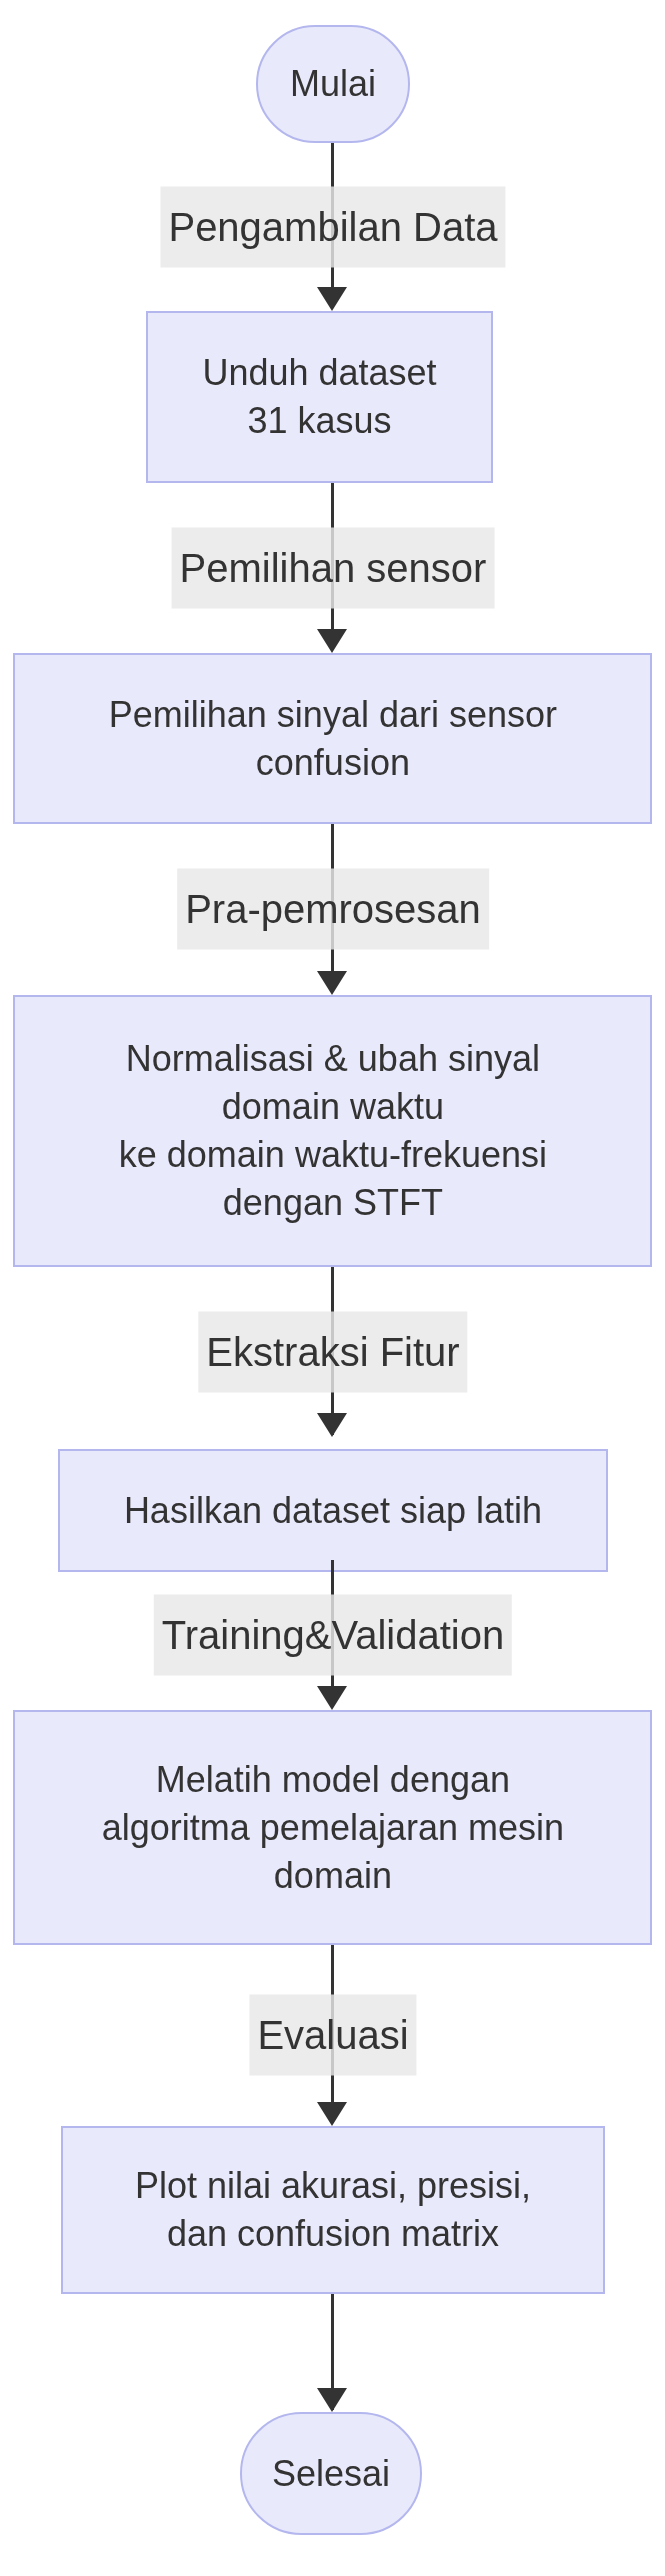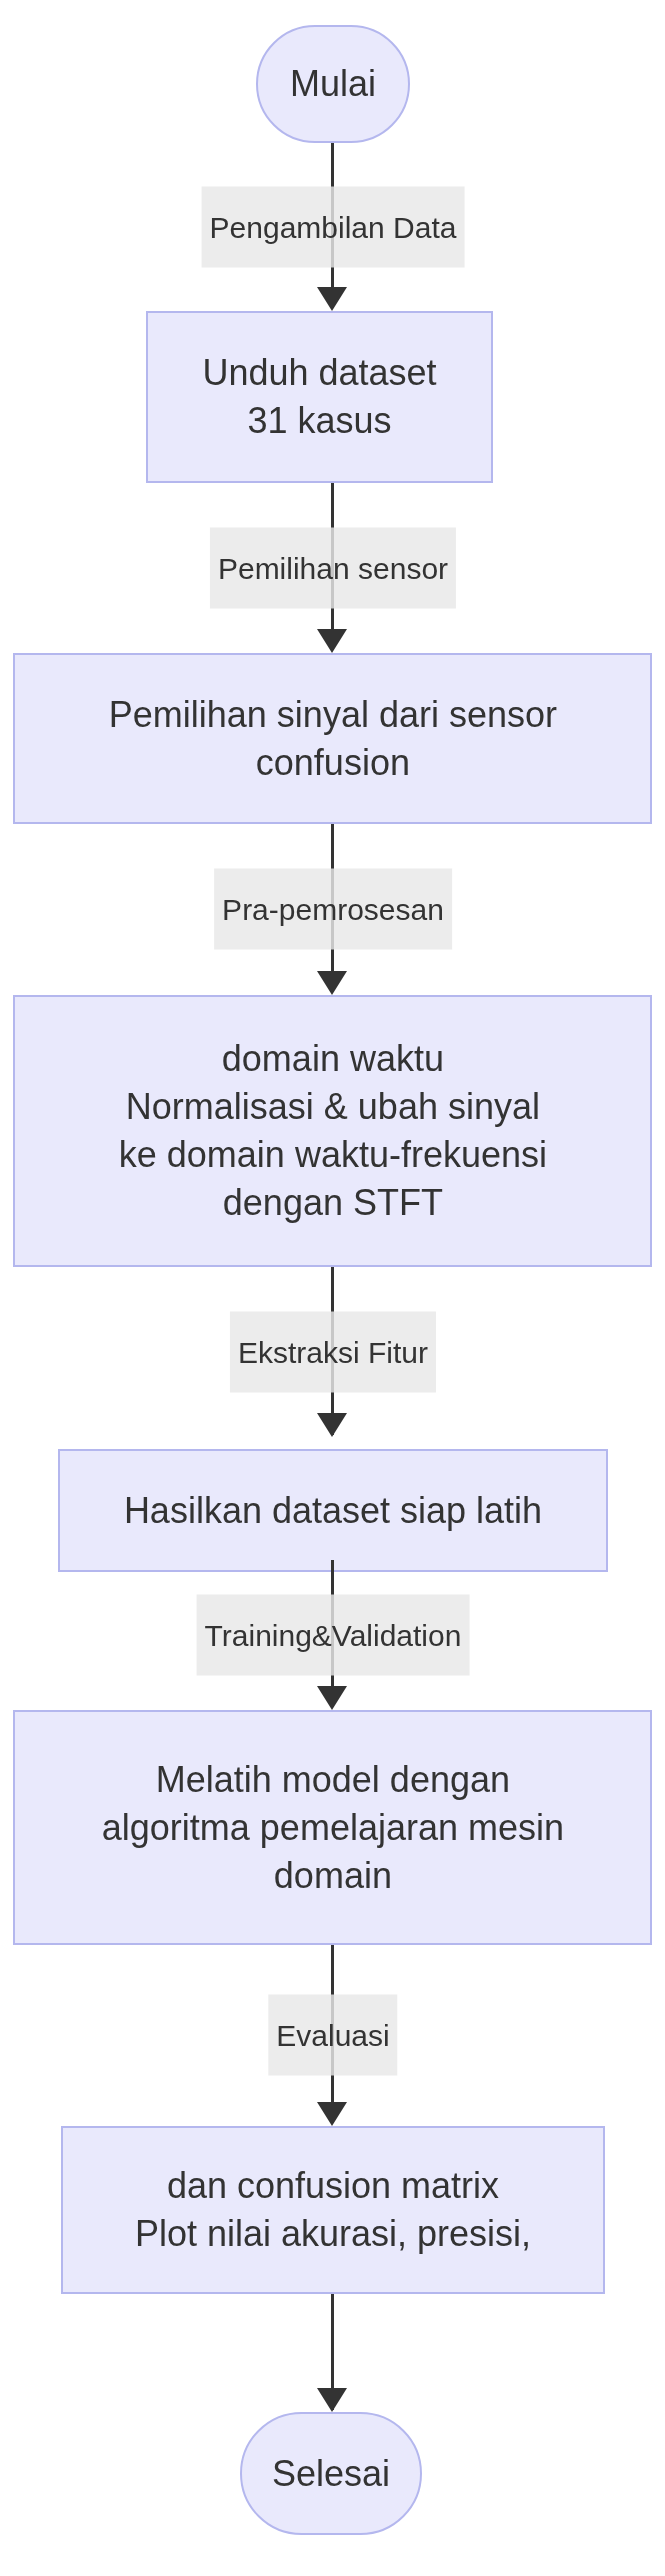--- a/index.html
+++ b/index.html
@@ -41,21 +41,21 @@
     border-left: 15.4px solid transparent;
     border-right: 15.4px solid transparent;
     border-top: 24px solid #333333;
   }
   .edge-label {
     position: absolute;
     left: 333px;
     transform: translate(-50%, -50%);
     background: rgba(232,232,232,0.82);
     padding: 23px 8px;
-    font-size: 30px;
+    font-size: 40px;
     line-height: 35px;
     white-space: nowrap;
     color: #333333;
     z-index: 2;
     text-align: center;
   }
   .tline { white-space: nowrap; }
 </style>
 </head>
 <body>
@@ -82,22 +82,22 @@
   <div class="node" style="left:13.4px; top:653px; width:639px; height:171px;">
     <div class="tline">Pemilihan sinyal dari sensor</div>
     <div class="tline">confusion</div>
   </div>
 
   <div class="edge-line" style="top:824px; height:168px;"></div>
   <div class="arrow-head" style="top:971px;"></div>
   <div class="edge-label" style="top:909px;">Pra-pemrosesan</div>
 
   <div class="node" style="left:13.4px; top:995px; width:639px; height:272px;">
+    <div class="tline">Normalisasi &amp; ubah sinyal</div>
     <div class="tline">domain waktu</div>
-    <div class="tline">Normalisasi &amp; ubah sinyal</div>
     <div class="tline">ke domain waktu-frekuensi</div>
     <div class="tline">dengan STFT</div>
   </div>
 
   <div class="edge-line" style="top:1267px; height:168px;"></div>
   <div class="arrow-head" style="top:1413px;"></div>
   <div class="edge-label" style="top:1352px;">Ekstraksi Fitur</div>
 
   <div class="node" style="left:58px; top:1437px; width:550px; height:123px;margin-top:12px;">
     <div class="tline">Hasilkan dataset siap latih</div>
@@ -111,22 +111,22 @@
     <div class="tline">Melatih model dengan</div>
     <div class="tline">algoritma pemelajaran mesin</div>
     <div class="tline">domain</div>
   </div>
 
   <div class="edge-line" style="top:1945px; height:178px;"></div>
   <div class="arrow-head" style="top:2102px;"></div>
   <div class="edge-label" style="top:2035px;">Evaluasi</div>
 
   <div class="node" style="left:61px; top:2126px; width:544px; height:168px;">
+    <div class="tline">Plot nilai akurasi, presisi,</div>
     <div class="tline">dan confusion matrix</div>
-    <div class="tline">Plot nilai akurasi, presisi,</div>
   </div>
 
   <div class="edge-line" style="top:2294px; height:116px;"></div>
   <div class="arrow-head" style="top:2388px;"></div>
 
   <div class="node stadium" style="left:240px; top:2412px; width:182px; height:123px;">
     <span class="tline">Selesai</span>
   </div>
 
 </div>

